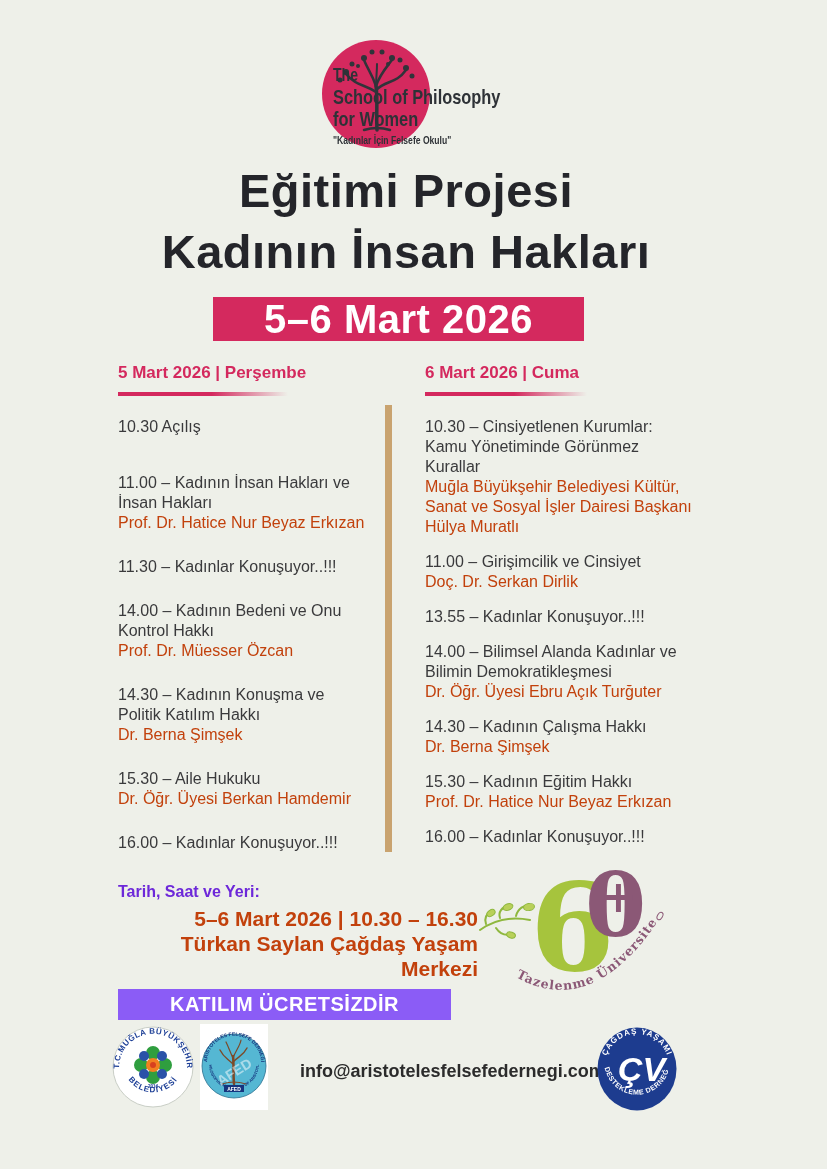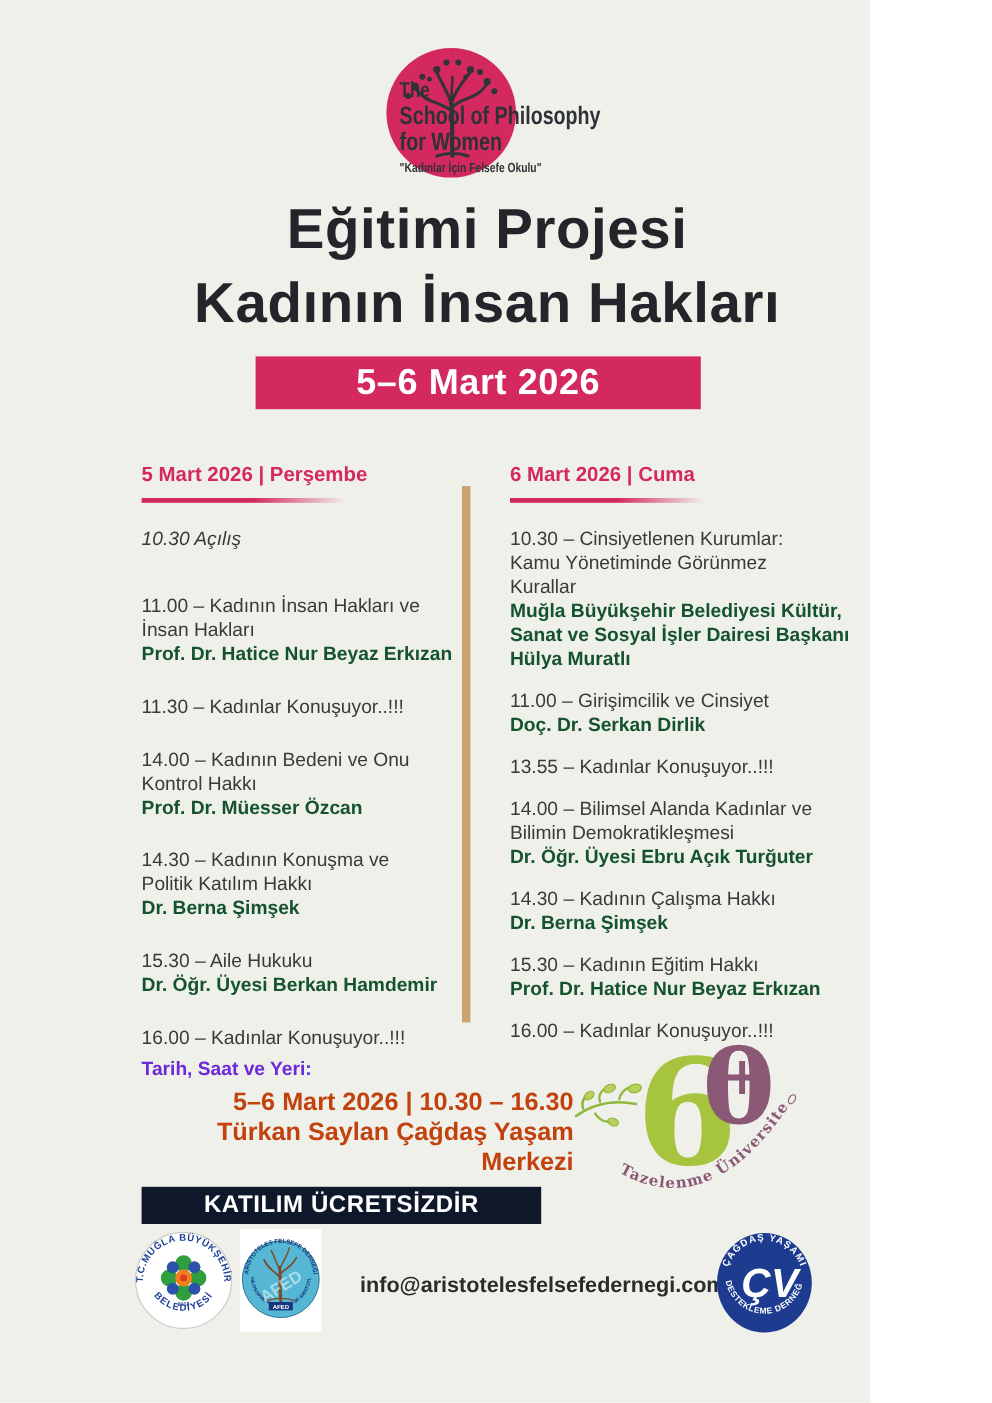--- a/index.html
+++ b/index.html
@@ -1,57 +1,57 @@
 <!DOCTYPE html>
 <html><head>
 <meta charset="utf-8">
 <style>
   html,body{margin:0;padding:0;}
   body{font-family:"Liberation Sans",sans-serif;}
-  .page{position:relative;width:725px;height:1169px;background:#eef0e9;overflow:hidden;}
+  .page{position:relative;width:827px;height:1169px;background:#eef0e9;overflow:hidden;}
 
   
   .brand{position:absolute;left:320px;top:38px;width:300px;height:125px;}
   .brand-circle{position:absolute;left:2px;top:2px;width:108px;height:108px;border-radius:50%;background:#d4295e;}
   .brand-tree{position:absolute;left:2px;top:0px;width:110px;height:110px;}
   .brand-text{position:absolute;left:13px;top:26px;width:300px;transform:scaleX(0.78);transform-origin:left top;color:#2e3237;}
   .brand-l1{font-size:18px;font-weight:bold;line-height:22px;}
   .brand-l2,.brand-l3{font-size:21px;font-weight:bold;line-height:22px;}
   .brand-tag{font-size:11px;font-weight:bold;line-height:14px;margin-top:3px;}
 
   
   .main-title{position:absolute;left:0;top:160px;width:812px;text-align:center;
     font-size:47px;font-weight:bold;color:#24252a;line-height:61px;letter-spacing:0.5px;}
 
   .date-banner{position:absolute;left:213px;top:297px;width:371px;height:44px;background:#d4295e;
-    color:#fff;font-size:30px;font-weight:bold;display:flex;align-items:center;justify-content:center;letter-spacing:0.5px;}
-
-  
-  .col{position:absolute;top:363px;margin-top:23px;}
+    color:#fff;font-size:40px;font-weight:bold;display:flex;align-items:center;justify-content:center;letter-spacing:0.5px;}
+
+  
+  .col{position:absolute;top:363px;}
   .col1{left:118px;width:272px;}
   .col2{left:425px;width:310px;}
   .day-header{color:#d4295e;font-weight:bold;font-size:17px;line-height:20px;}
   .day-rule{height:4px;margin-top:9px;margin-bottom:21px;
     background:linear-gradient(90deg,#d4295e 0%,#d4295e 55%,rgba(212,41,94,0) 100%);}
   .col1 .day-rule{width:170px;}
   .col2 .day-rule{width:162px;}
   .sched-item{font-size:16px;line-height:20px;color:#3a3a3c;}
   .col1 .sched-item{margin-bottom:24px;}
-  .col1 .sched-item.first{margin-bottom:36px;font-style:italic;}
+  .col1 .sched-item.first{margin-bottom:36px;}
   .col2 .sched-item{margin-bottom:15px;}
   .sched-title{white-space:pre-line;}
-  .sched-speaker{white-space:pre-line;font-weight:bold;color:#14532d;}
+  .sched-speaker{white-space:pre-line;font-weight:normal;color:#c2410c;}
   .sched-speaker:empty{display:none;}
   .divider{position:absolute;left:385px;top:405px;width:7px;height:447px;background:#c9a36f;}
 
   
   .info{position:absolute;left:118px;top:882px;width:360px;}
   .info-heading{font-size:16px;font-weight:bold;color:#6d28d9;line-height:20px;margin-bottom:4px;}
   .info-datetime,.info-venue{font-size:21px;font-weight:bold;color:#c2410c;line-height:25px;text-align:right;}
-  .free-banner{margin-top:8px;width:333px;height:31px;background:#0f172a;color:#fff;
+  .free-banner{margin-top:8px;width:333px;height:31px;background:#8b5cf6;color:#fff;
     font-size:20px;font-weight:bold;display:flex;align-items:center;justify-content:center;letter-spacing:0.5px;}
 
   
   .logo60{position:absolute;left:472px;top:858px;width:240px;height:160px;}
 
   
   .logo-mugla{position:absolute;left:112px;top:1026px;width:82px;height:82px;}
   .logo-afed{position:absolute;left:200px;top:1024px;width:68px;height:86px;}
   .footer-email{position:absolute;left:300px;top:1061px;width:280px;font-size:18px;font-weight:bold;color:#2b2b2b;}
   .logo-cydd{position:absolute;left:597px;top:1027px;width:80px;height:84px;}

